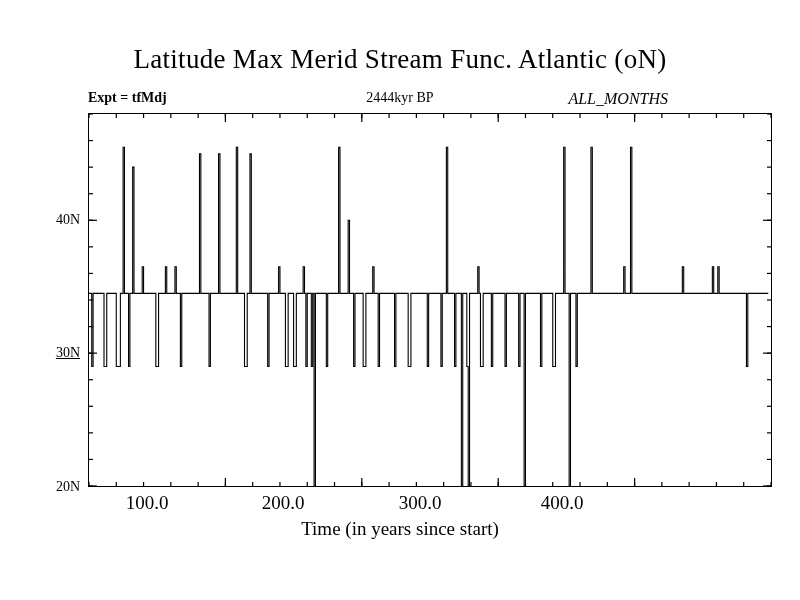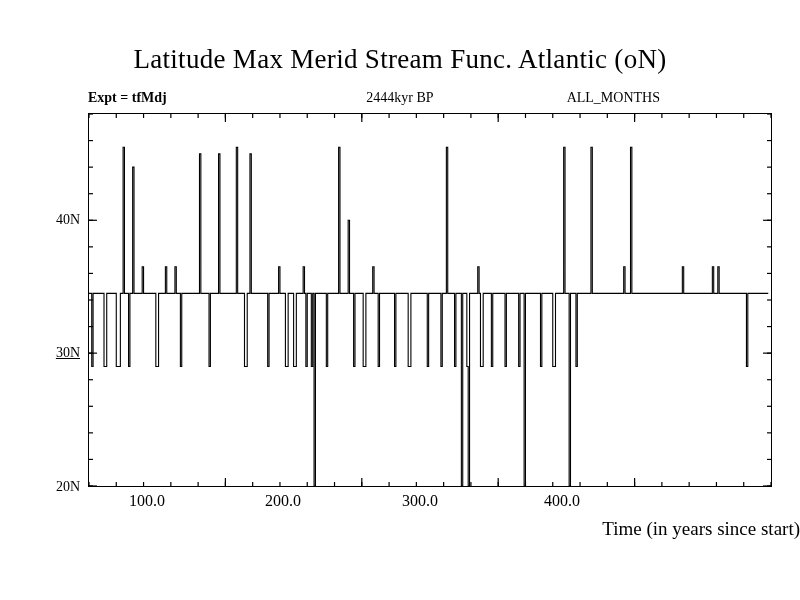--- a/index.html
+++ b/index.html
@@ -43,24 +43,25 @@
     position: absolute;
     left: 0;
     top: 90px;
     width: 800px;
     text-align: center;
     font-size: 14px;
     font-family: "Liberation Serif", serif;
   }
   #months-label {
     position: absolute;
-    right: 92px;
+    right: 84px;
     top: 90px;
-    font-size: 14px;
-    font-family: "Liberation Serif", serif;
+    font-size: 16px;
+    font-family: "Liberation Serif", serif;
+    font-style: italic;
   }
   
   #plot-frame {
     position: absolute;
     left: 88px;
     top: 113px;
     width: 684px;
     height: 374px;
     border: 1.5px solid #000;
     box-sizing: border-box;
@@ -76,31 +77,31 @@
   }
   .ytick-label {
     position: absolute;
     font-size: 14px;
     font-family: "Liberation Serif", serif;
     text-align: right;
     width: 60px;
   }
   .xtick-label {
     position: absolute;
-    font-size: 16px;
+    font-size: 19px;
     font-family: "Liberation Serif", serif;
     text-align: center;
     width: 80px;
   }
   #xaxis-title {
     position: absolute;
     left: 0;
     top: 518px;
     width: 800px;
-    text-align: right;
+    text-align: center;
     font-size: 19px;
     font-family: "Liberation Serif", serif;
   }
 </style>
 </head>
 <body>
 
 <div id="page">
 
   <div id="chart-title">Latitude Max Merid Stream Func. Atlantic (oN)</div>

